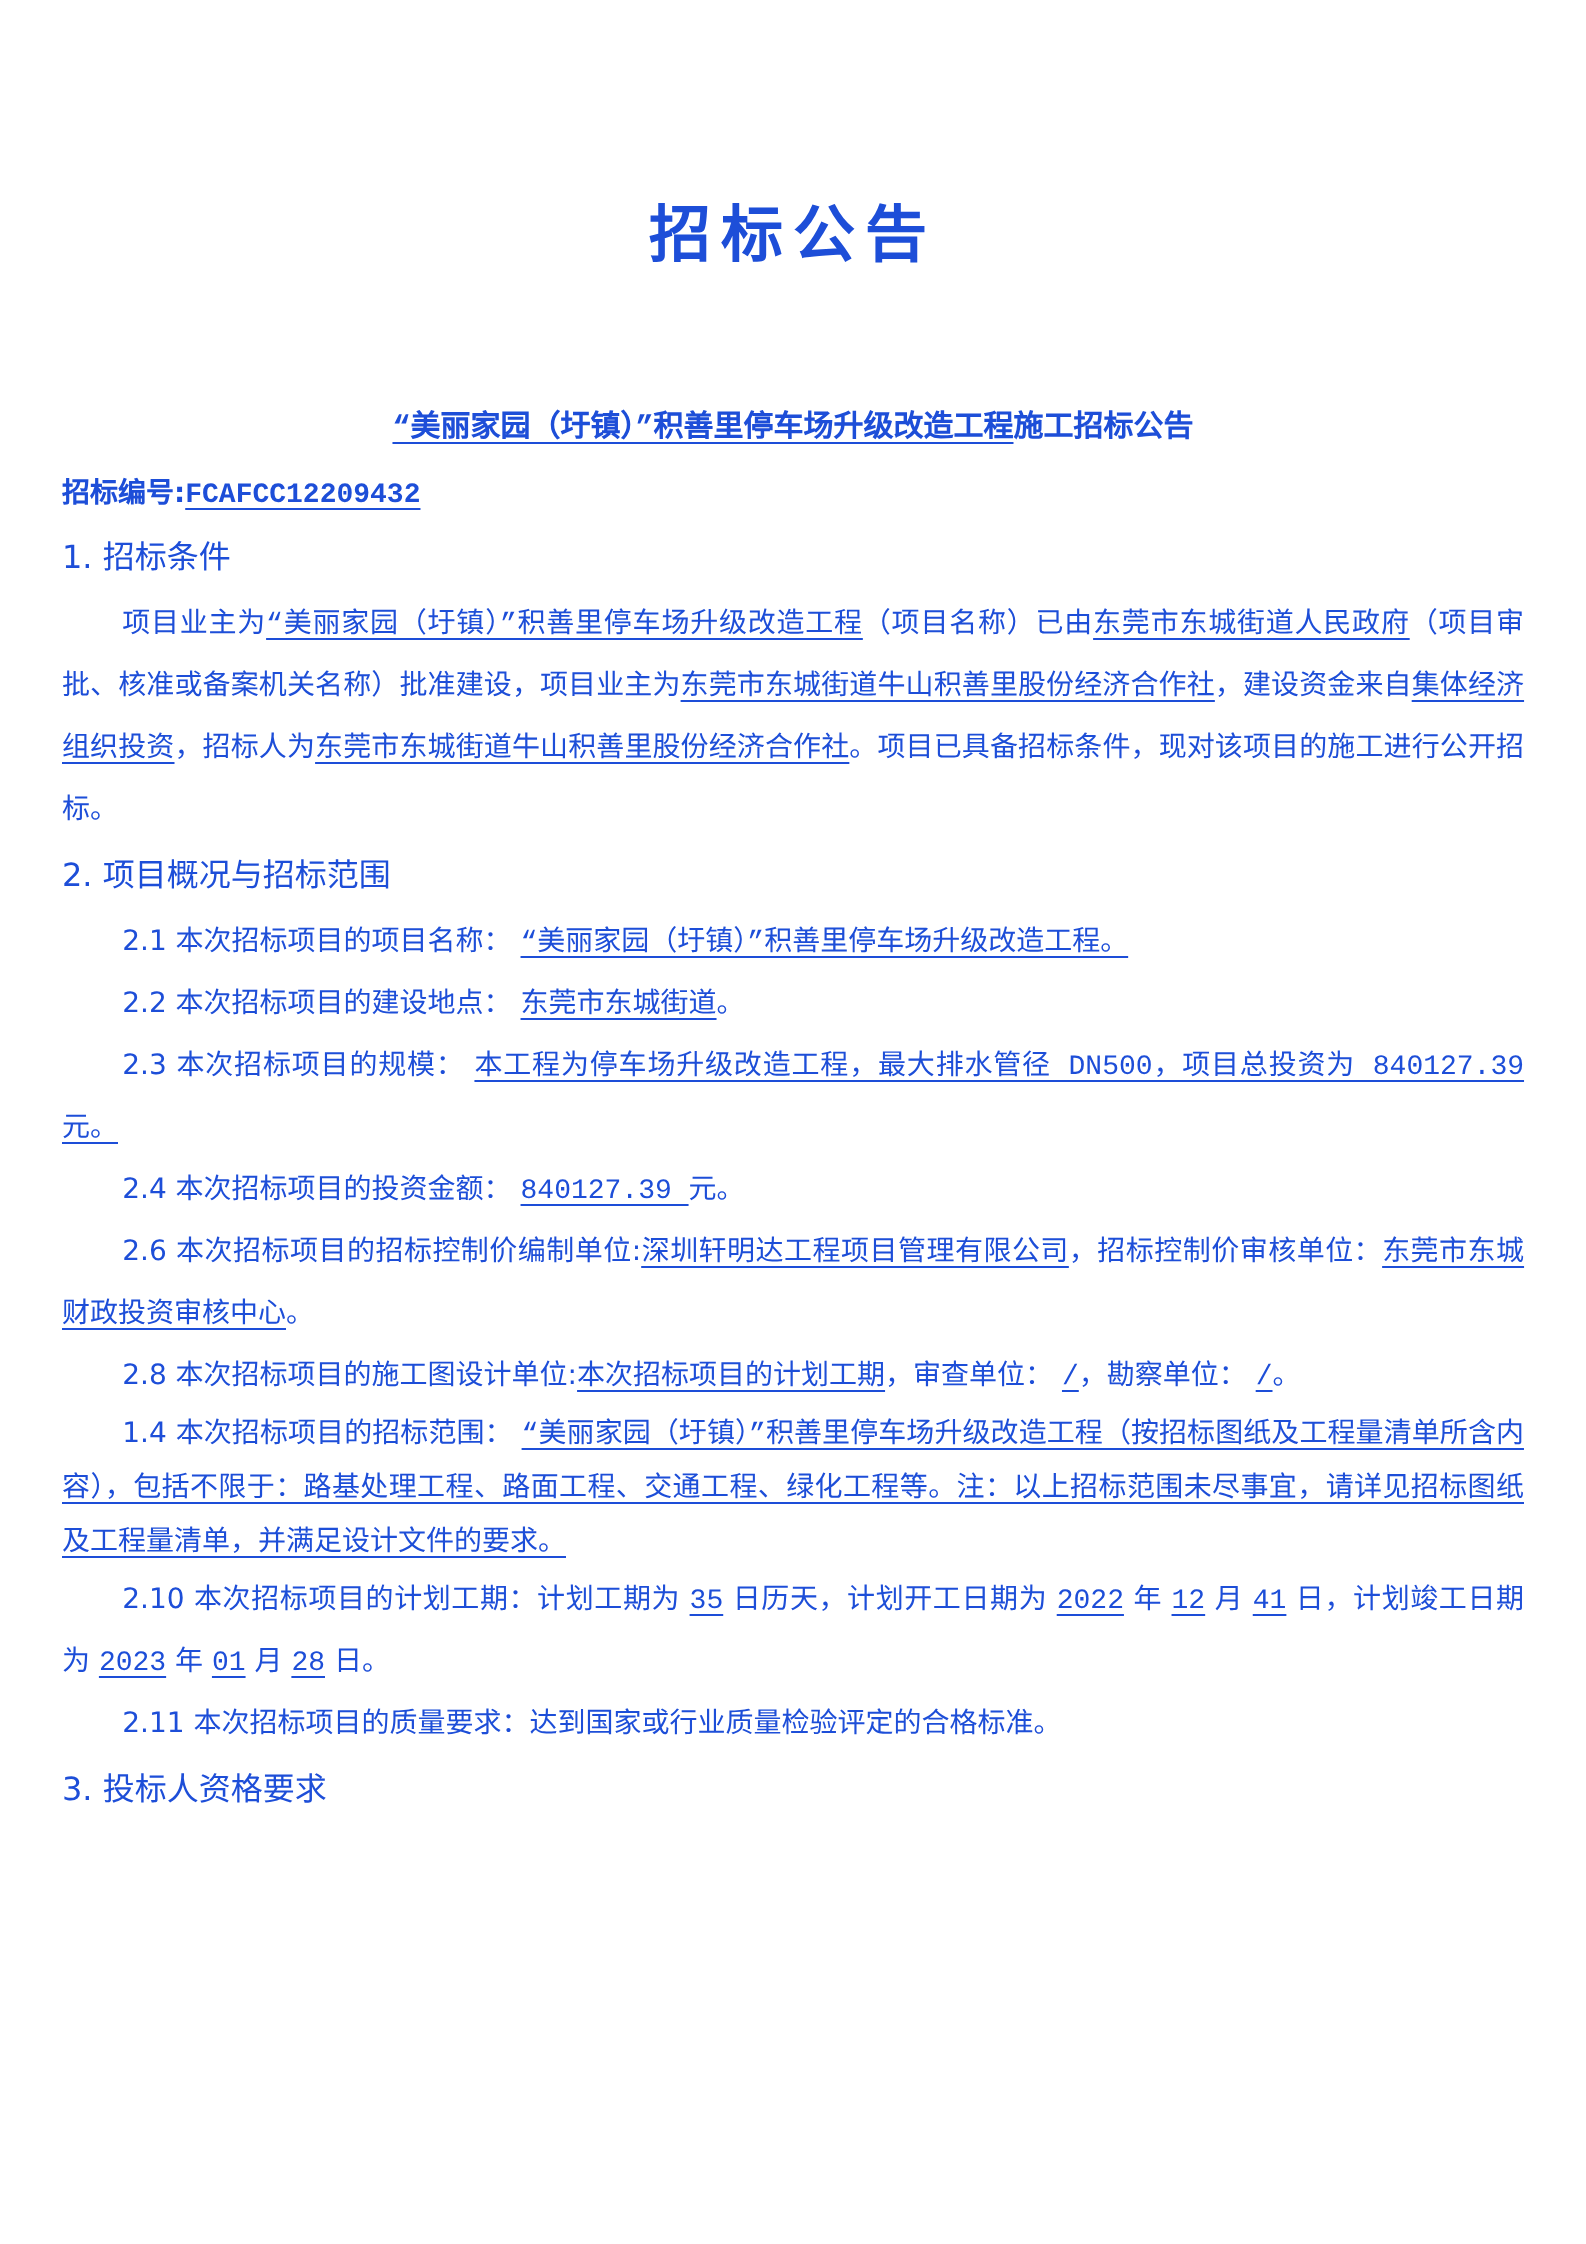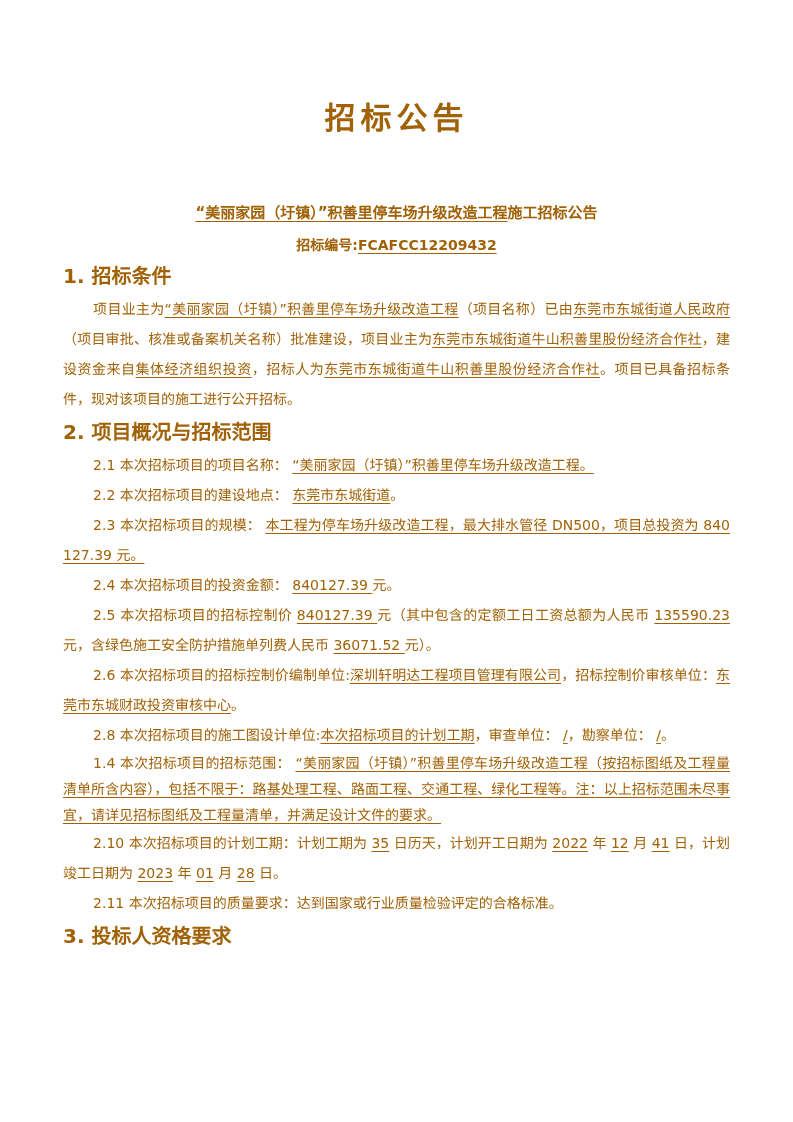--- a/index.html
+++ b/index.html
@@ -6,74 +6,74 @@
     margin: 0;
     padding: 0;
     background: #ffffff;
   }
   .page {
     position: relative;
     width: 793px;
     height: 1122px;
     margin: 0 auto;
     background: #ffffff;
-    color: #a16207;
+    color: #1d4ed8;
     font-family: "DejaVu Sans", sans-serif;
     overflow: hidden;
     box-sizing: border-box;
-    padding: 0 63px;
+    padding: 0 31px;
   }
   .doc-title {
     margin-top: 98px;
     text-align: center;
     font-size: 31px;
     font-weight: 700;
     letter-spacing: 5px;
     line-height: 40px;
   }
   .doc-subtitle {
     margin-top: 62px;
     text-align: center;
     font-size: 15px;
     font-weight: 700;
     line-height: 26px;
   }
   .tender-no {
     margin-top: 6px;
-    text-align: center;
     font-size: 14px;
     font-weight: 700;
     line-height: 26px;
   }
   .to-line {
     margin-top: 8px;
     font-size: 14px;
     line-height: 30px;
   }
   .sec-heading {
-    font-size: 20px;
-    font-weight: 700;
+    font-size: 16px;
+    font-weight: 400;
     line-height: 32px;
     margin: 2px 0 2px 0;
   }
   .para {
     font-size: 14px;
     line-height: 30px;
     margin: 0;
     text-align: justify;
     text-indent: 2.15em;
     word-break: break-all;
   }
   .para.tight {
     line-height: 26px;
   }
   .u {
     text-decoration: underline;
     text-underline-offset: 3px;
     text-decoration-thickness: 1px;
+    font-family: Liberation Mono, monospace;
   }
 </style>
 </head>
 <body>
 
 <div class="page">
   <div class="doc-title">招标公告</div>
 
   <div class="doc-subtitle"><span class="u">“美丽家园（圩镇）”积善里停车场升级改造工程</span><span>施工招标公告</span></div>
 
@@ -81,21 +81,20 @@
 
 
   <div>
       <h2 class="sec-heading">1. 招标条件</h2>
       <p class="para"><span>项目业主为</span><span class="u">“美丽家园（圩镇）”积善里停车场升级改造工程</span><span>（项目名称）已由</span><span class="u">东莞市东城街道人民政府</span><span>（项目审批、核准或备案机关名称）批准建设，项目业主为</span><span class="u">东莞市东城街道牛山积善里股份经济合作社</span><span>，建设资金来自</span><span class="u">集体经济组织投资</span><span>，招标人为</span><span class="u">东莞市东城街道牛山积善里股份经济合作社</span><span>。项目已具备招标条件，现对该项目的施工进行公开招标。</span></p>
       <h2 class="sec-heading">2. 项目概况与招标范围</h2>
       <p class="para"><span>2.1 本次招标项目的项目名称： </span><span class="u">“美丽家园（圩镇）”积善里停车场升级改造工程。</span></p>
       <p class="para"><span>2.2 本次招标项目的建设地点： </span><span class="u">东莞市东城街道</span><span>。</span></p>
       <p class="para"><span>2.3 本次招标项目的规模： </span><span class="u">本工程为停车场升级改造工程，最大排水管径 DN500，项目总投资为 840127.39 元。</span></p>
       <p class="para"><span>2.4 本次招标项目的投资金额： </span><span class="u">840127.39 </span><span>元。</span></p>
-      <p class="para"><span>2.5 本次招标项目的招标控制价 </span><span class="u">840127.39 </span><span>元（其中包含的定额工日工资总额为人民币 </span><span class="u">135590.23 </span><span>元，含绿色施工安全防护措施单列费人民币 </span><span class="u">36071.52 </span><span>元）。</span></p>
       <p class="para"><span>2.6 本次招标项目的招标控制价编制单位:</span><span class="u">深圳轩明达工程项目管理有限公司</span><span>，招标控制价审核单位：</span><span class="u">东莞市东城财政投资审核中心</span><span>。</span></p>
       <p class="para"><span>2.8 本次招标项目的施工图设计单位:</span><span class="u">本次招标项目的计划工期</span><span>，审查单位： </span><span class="u">/</span><span>，勘察单位： </span><span class="u">/</span><span>。</span></p>
       <p class="para tight"><span>1.4 本次招标项目的招标范围： </span><span class="u">“美丽家园（圩镇）”积善里停车场升级改造工程（按招标图纸及工程量清单所含内容），包括不限于：路基处理工程、路面工程、交通工程、绿化工程等。注：以上招标范围未尽事宜，请详见招标图纸及工程量清单，并满足设计文件的要求。</span></p>
       <p class="para"><span>2.10 本次招标项目的计划工期：计划工期为 </span><span class="u">35</span><span> 日历天，计划开工日期为 </span><span class="u">2022</span><span> 年 </span><span class="u">12</span><span> 月 </span><span class="u">41</span><span> 日，计划竣工日期为 </span><span class="u">2023</span><span> 年 </span><span class="u">01</span><span> 月 </span><span class="u">28</span><span> 日。</span></p>
       <p class="para"><span>2.11 本次招标项目的质量要求：达到国家或行业质量检验评定的合格标准。</span></p>
       <h2 class="sec-heading">3. 投标人资格要求</h2>
     </div>
 </div>
 
 </body></html>

